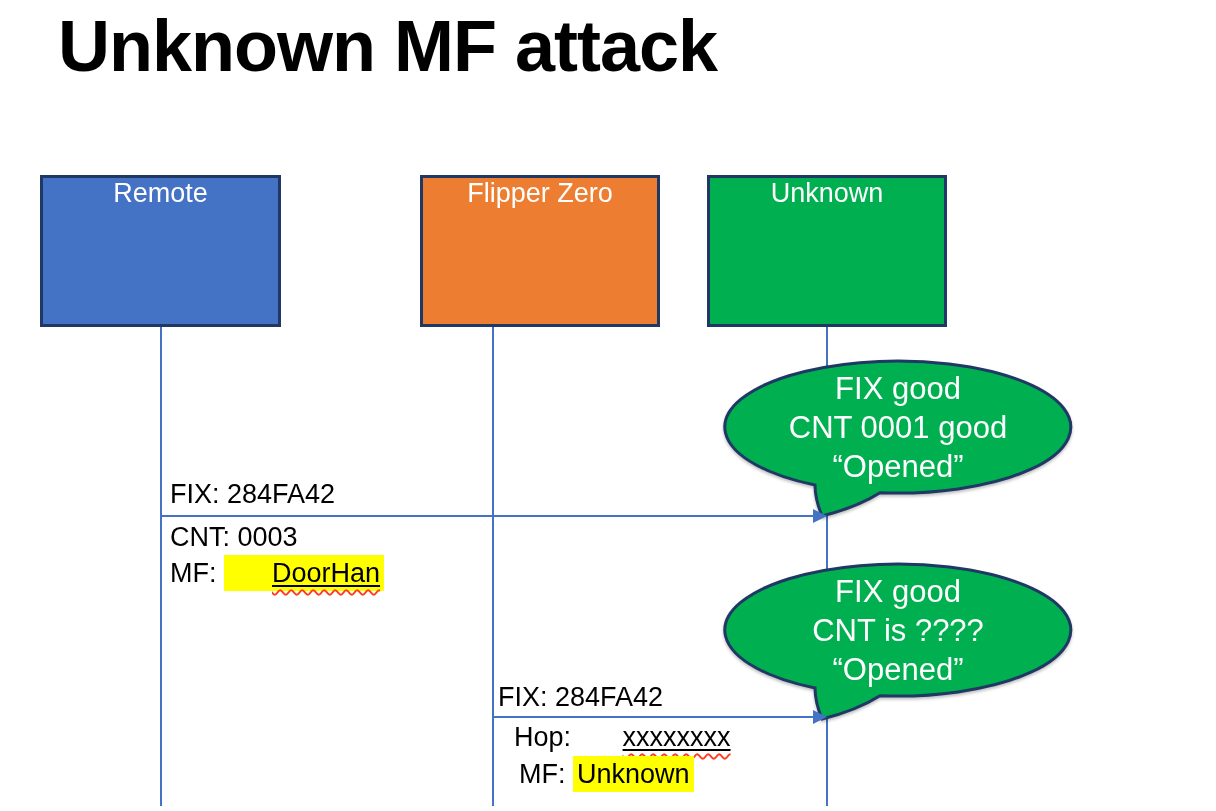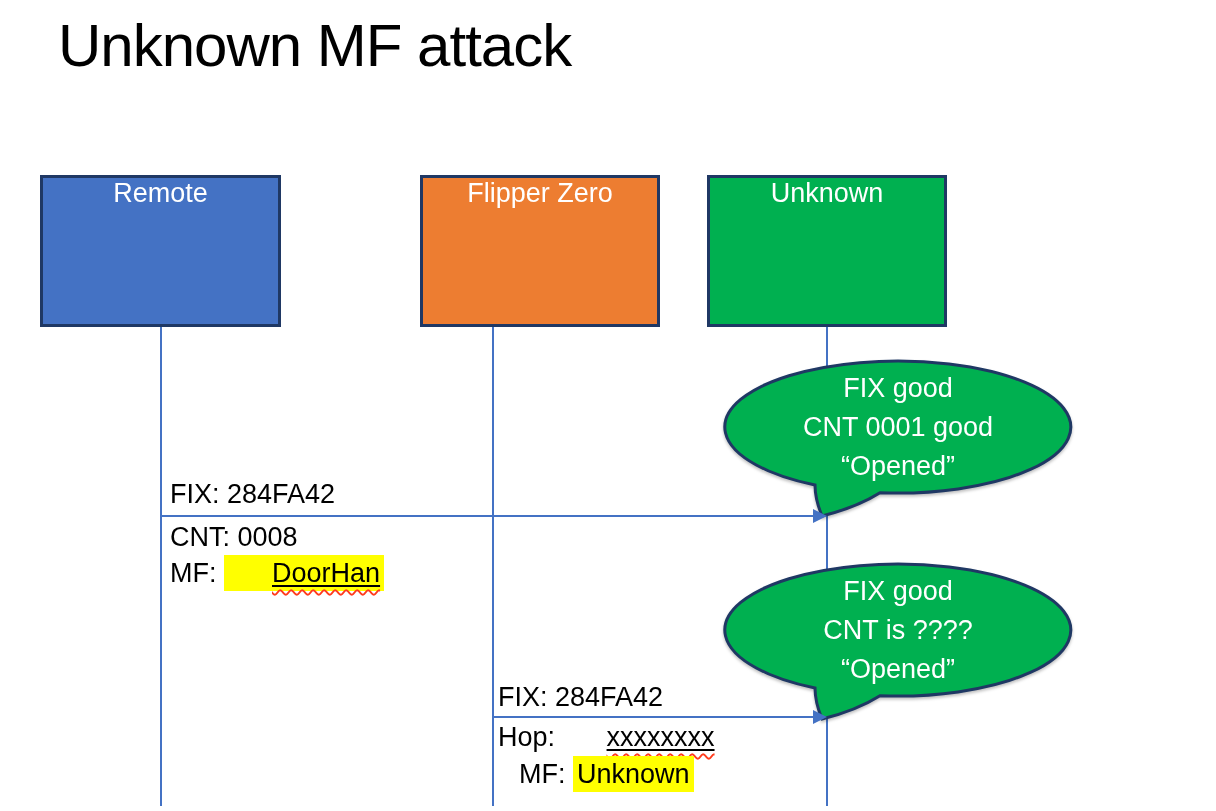--- a/index.html
+++ b/index.html
@@ -10,23 +10,23 @@
     background: #ffffff;
     overflow: hidden;
     font-family: "Liberation Sans", sans-serif;
   }
 
   
   #slide-title {
     position: absolute;
     left: 58px;
     top: 0px;
-    font-size: 60px;
+    font-size: 72px;
     line-height: 92px;
-    font-weight: 400;
+    font-weight: 700;
     letter-spacing: -1px;
     color: #000000;
     white-space: nowrap;
   }
 
   
   .actor-box {
     position: absolute;
     top: 175px;
     height: 152px;
@@ -82,21 +82,21 @@
     font-size: 27px;
     line-height: 33px;
     color: #000000;
     white-space: nowrap;
     z-index: 7;
   }
   #msg1-l1 { left: 170px; top: 478px; }
   #msg1-l2 { left: 170px; top: 521px; }
   #msg1-l3 { left: 170px; top: 557px; }
   #msg2-l1 { left: 498px; top: 681px; }
-  #msg2-l2 { left: 498px; top: 721px; }
+  #msg2-l2 { left: 514px; top: 721px; }
   #msg2-l3 { left: 498px; top: 758px; margin-left: 21px; }
 
   .hl { background: #FFFF00; padding: 3px 4px; }
   .u  { text-decoration: underline; text-decoration-color: #000000;
         text-decoration-thickness: 2px; text-underline-offset: 3px; }
   .sq { text-decoration: underline; text-decoration-style: wavy;
         text-decoration-color: #FF3B1D; text-decoration-thickness: 1.5px;
         text-underline-offset: 7px; margin-left: 44px; }
 
   
@@ -113,21 +113,21 @@
     fill: #00B050;
     stroke: #1F3864;
     stroke-width: 3;
     filter: drop-shadow(0 2px 1.5px rgba(0,0,0,0.25));
   }
   .callout-text {
     position: absolute;
     width: 330px;
     text-align: center;
     color: #ffffff;
-    font-size: 27px;
+    font-size: 31px;
     line-height: 39px;
     z-index: 6;
   }
   #callout1-text { left: 733px; top: 369px; }
   #callout2-text { left: 733px; top: 572px; }
 </style>
 </head>
 <body>
 
 <div class="slide">
@@ -144,21 +144,21 @@
     <span>Unknown</span>
   </div>
 
   <div class="lifeline" id="lifeline-remote"></div>
   <div class="lifeline" id="lifeline-flipper"></div>
   <div class="lifeline" id="lifeline-receiver"></div>
 
   <div class="msg-line" id="msg1-line"></div>
   <div class="arrowhead" id="msg1-arrowhead"></div>
   <div class="msg-label" id="msg1-l1">FIX: 284FA42</div>
-  <div class="msg-label" id="msg1-l2">CNT: 0008</div>
+  <div class="msg-label" id="msg1-l2">CNT: 0003</div>
   <div class="msg-label" id="msg1-l3"><span>MF: </span><span class="hl"><span class="u"><span class="sq">DoorHan</span></span></span></div>
 
   <div class="msg-line" id="msg2-line"></div>
   <div class="arrowhead" id="msg2-arrowhead"></div>
   <div class="msg-label" id="msg2-l1">FIX: 284FA42</div>
   <div class="msg-label" id="msg2-l2"><span>Hop: </span><span class="u"><span class="sq">xxxxxxxx</span></span></div>
   <div class="msg-label" id="msg2-l3"><span>MF: </span><span class="hl">Unknown</span></div>
 
   <svg class="callout-svg" id="callout1-svg" viewBox="0 0 380 170" aria-hidden="true">
     <path d="M 105 130 A 173 66 0 1 1 170 137.7 C 152 149 128 157 112 161 C 107 149 105 140 105 130 Z"></path>

